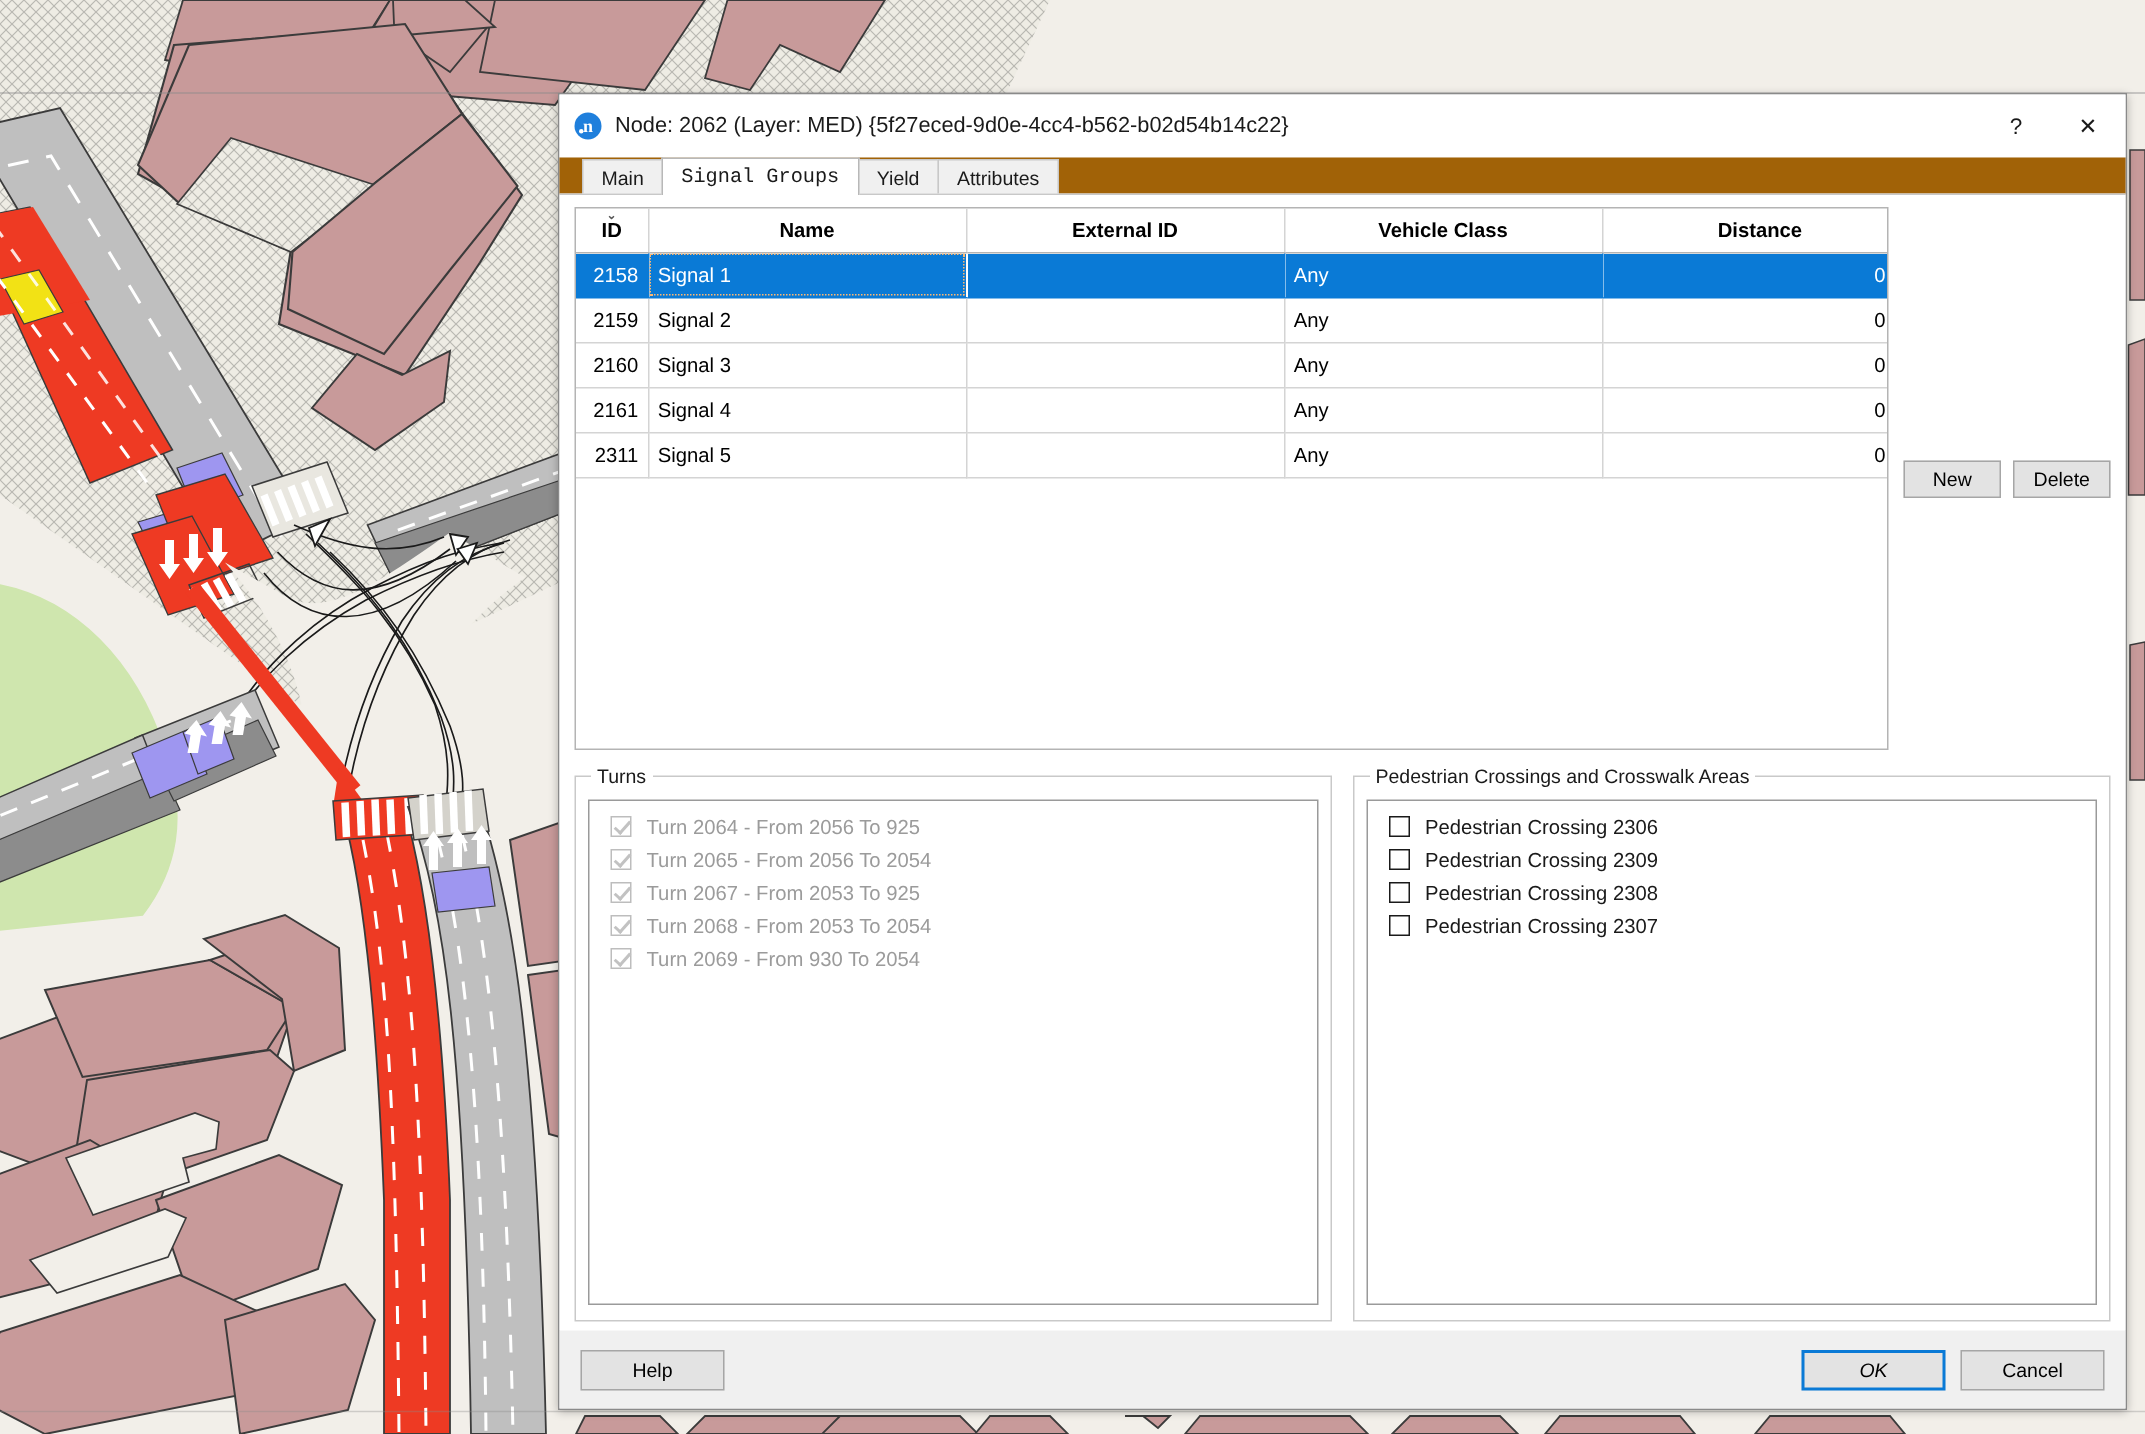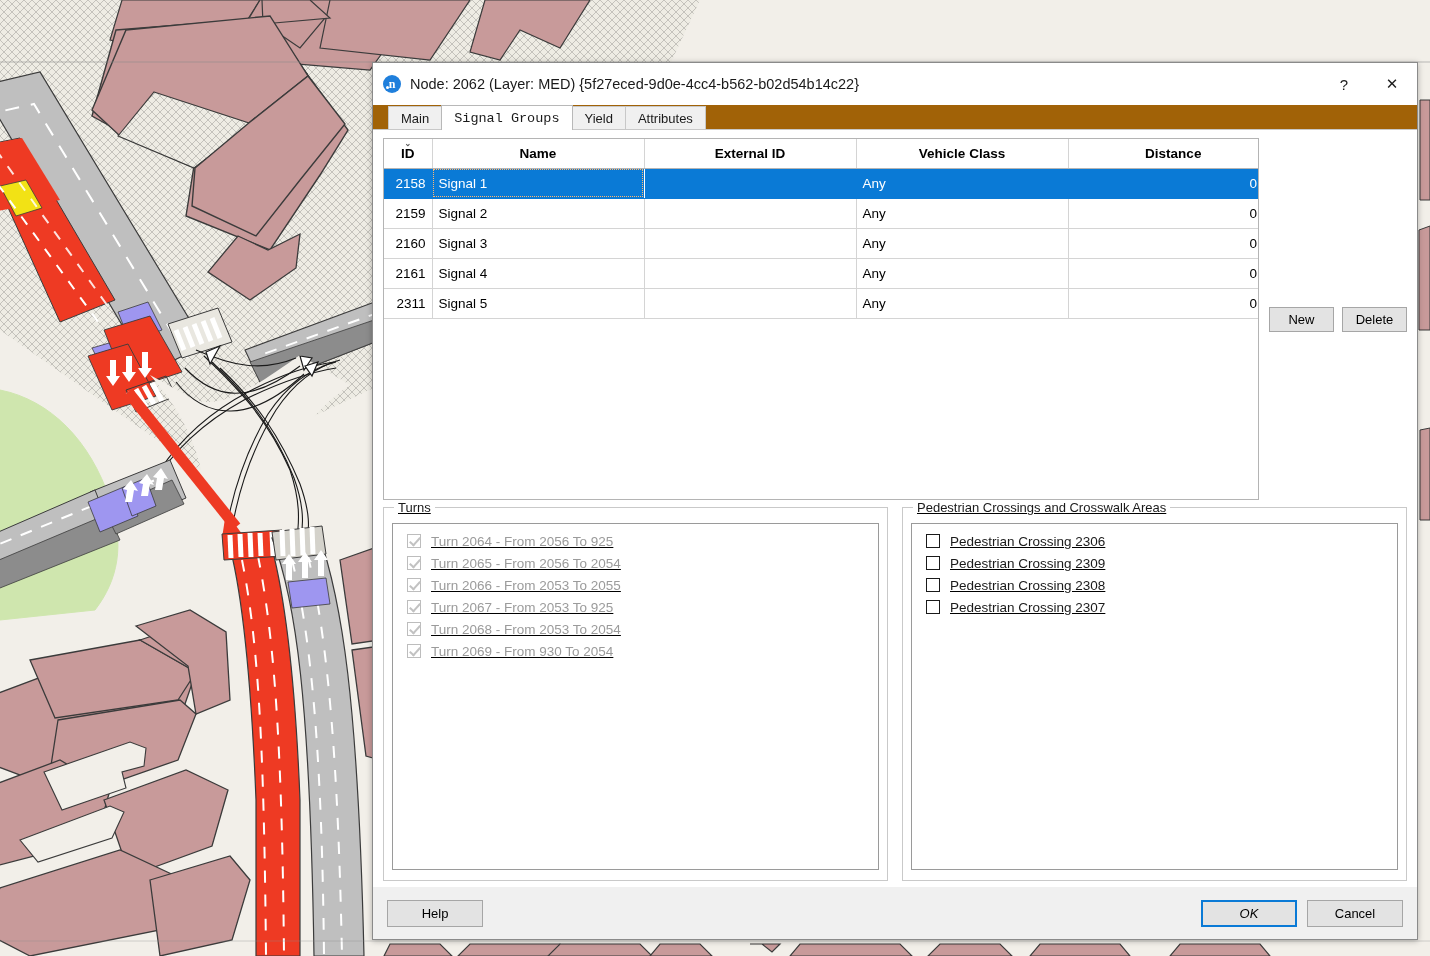--- a/index.html
+++ b/index.html
@@ -154,24 +154,23 @@
     height: 25px;
     display: flex; align-items: center; justify-content: center;
     cursor: default;
     font-family: "Liberation Sans", sans-serif;
   }
   .side-btns .btn { width: 104px; }
 
   
   .groups-row {
     display: flex; gap: 14px;
-    margin-top: 0;
+    margin-top: 10px;
     flex: 1 1 auto;
     min-height: 0;
-    text-decoration: underline;
   }
   fieldset.gbox {
     border: 1px solid #c9c9c9;
     margin: 0; padding: 8px 8px 10px 8px;
     flex: 1 1 0;
     display: flex; flex-direction: column;
     min-width: 0;
   }
   fieldset.gbox legend {
     font-size: 13px; color: #1a1a1a; padding: 0 4px; margin-left: 2px;
@@ -518,24 +517,20 @@
           <div class="chkrow disabled">
             <span class="cbox checked"></span>
             <span>Turn 2064 - From 2056 To 925</span>
           </div>
           <div class="chkrow disabled">
             <span class="cbox checked"></span>
             <span>Turn 2065 - From 2056 To 2054</span>
           </div>
           <div class="chkrow disabled">
             <span class="cbox checked"></span>
-            <span>Turn 2066 - From 2053 To 2055</span>
-          </div>
-          <div class="chkrow disabled">
-            <span class="cbox checked"></span>
             <span>Turn 2067 - From 2053 To 925</span>
           </div>
           <div class="chkrow disabled">
             <span class="cbox checked"></span>
             <span>Turn 2068 - From 2053 To 2054</span>
           </div>
           <div class="chkrow disabled">
             <span class="cbox checked"></span>
             <span>Turn 2069 - From 930 To 2054</span>
           </div>

